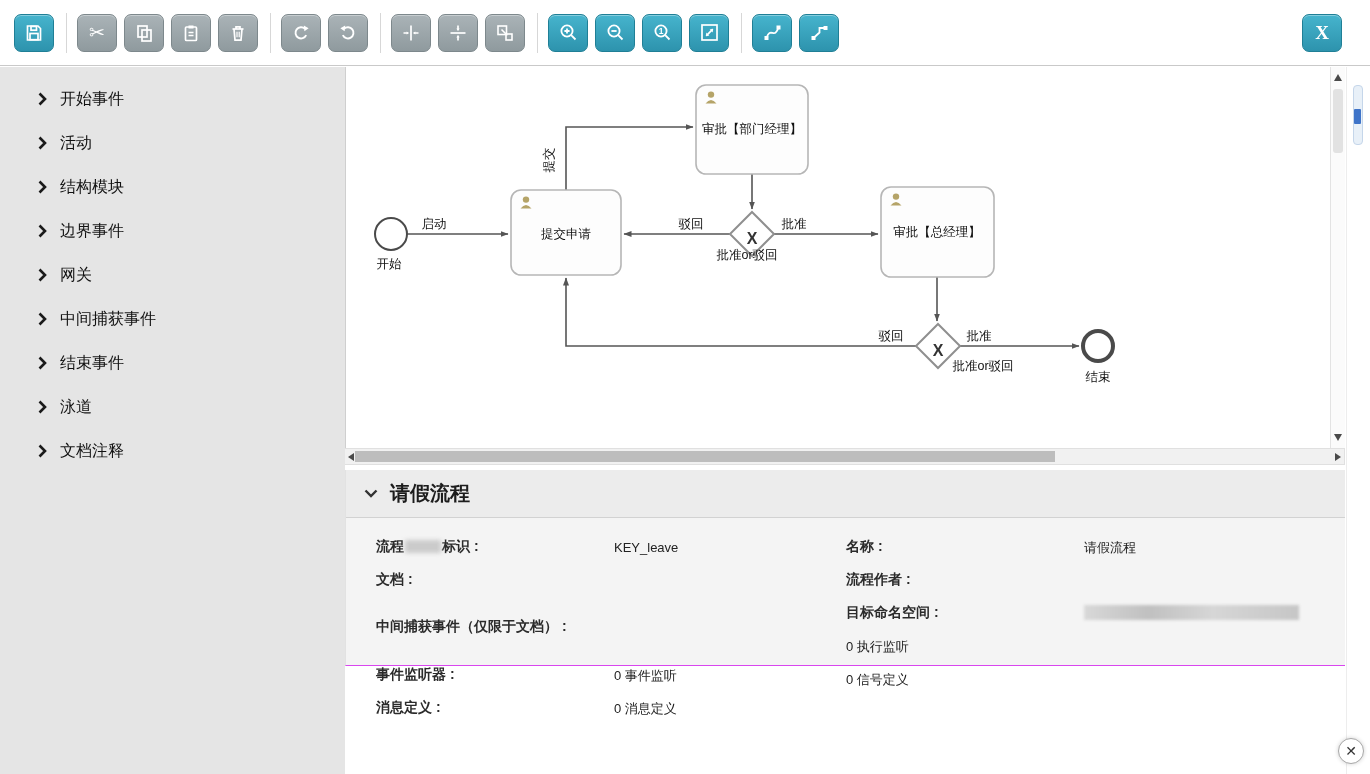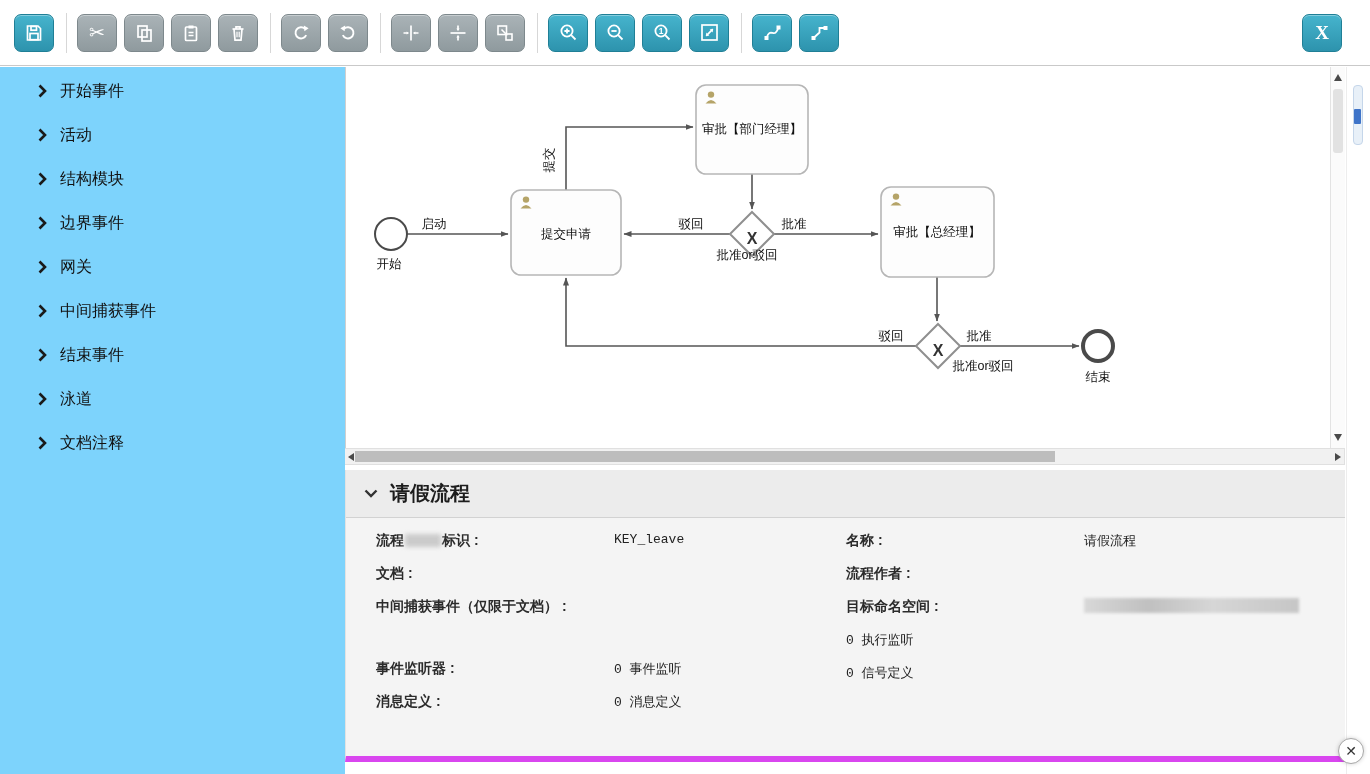--- a/index.html
+++ b/index.html
@@ -13,21 +13,21 @@
       justify-content:center;margin-right:7px;cursor:pointer;
       background:linear-gradient(#46b4cd,#2d93ad);box-shadow:inset 0 1px 0 rgba(255,255,255,.35)}
   .tb.off{background:linear-gradient(#aab3b7,#8f9a9e);border-color:#7d888c;cursor:default}
   .tb svg{display:block}
   .tb .glyph{color:#fff;font-size:19px;line-height:1}
   .sep{width:1px;height:40px;background:#d7d7d7;margin:0 10px 0 5px}
   .xbtn{margin-left:auto;margin-right:14px;color:#fff;font-weight:bold;font-size:19px;
         font-family:"Liberation Serif",serif}
 
   
-  .sidebar{position:absolute;left:0;top:67px;bottom:0;width:345px;background:#7dd3fc;padding-top:2px}
+  .sidebar{position:absolute;left:0;top:67px;bottom:0;width:345px;background:#e5e5e5;padding-top:10px}
   .pal-item{display:flex;align-items:center;height:44px;padding-left:38px;font-size:16px;
             color:#121212;cursor:pointer}
   .pal-item svg{margin-right:13px;flex:none}
 
   
   .canvas{position:absolute;left:345px;top:67px;width:1000px;height:381px;background:#fff;
           border-left:1px solid #cfcfcf}
   .diagram{position:absolute;left:0;top:0}
   .vscroll{position:absolute;right:0;top:0;bottom:0;width:15px;background:#fbfbfb;
            border-left:1px solid #e3e3e3;display:flex;flex-direction:column;align-items:center;
@@ -40,33 +40,33 @@
 
   .hscroll{position:absolute;left:345px;top:448px;width:1000px;height:17px;background:#f1f1f1;
            border:1px solid #e0e0e0;border-left:none}
   .hthumb{position:absolute;left:10px;top:2px;width:700px;height:11px;background:#bdbdbd}
   .arr-left{position:absolute;left:3px;top:4px;width:0;height:0;border-top:4px solid transparent;
             border-bottom:4px solid transparent;border-right:6px solid #4a4a4a}
   .arr-right{position:absolute;right:3px;top:4px;width:0;height:0;border-top:4px solid transparent;
             border-bottom:4px solid transparent;border-left:6px solid #4a4a4a}
 
   
-  .props{position:absolute;left:345px;top:470px;width:1000px;height:292px;background:#f4f4f4;
-         border-left:1px solid #e2e2e2;border-bottom:6px solid #d946ef}
+  .props{position:absolute;left:345px;top:470px;width:1000px;height:196px;background:#f4f4f4;
+         border-left:1px solid #e2e2e2;border-bottom:1px solid #d946ef}
   .props-header{height:48px;background:#ececec;border-bottom:1px solid #d2d2d2;display:flex;
                 align-items:center;padding-left:18px;cursor:pointer}
   .props-title{font-size:20px;font-weight:bold;font-family:"Liberation Serif",serif;
                margin-left:12px;color:#1c1c1c}
   .props-body{position:relative;height:211px}
   .pcol{position:absolute;top:12px}
   .pcol.colL{left:30px;width:460px}
   .pcol.colR{left:500px;width:470px}
-  .prow{display:flex;min-height:33px;align-items:flex-start}
+  .prow{display:flex;min-height:33px;align-items:center}
   .plabel{width:238px;font-weight:bold;font-size:14px;color:#2b2b2b;line-height:1.55;flex:none}
-  .pvalue{font-size:13px;color:#222;font-family:Liberation Mono, monospace;padding-top:2px}
+  .pvalue{font-size:13px;color:#222;font-family:Liberation Sans, sans-serif;padding-top:2px}
   .censor-sm{display:inline-block;width:36px;height:13px;background:#cbcbcb;filter:blur(2px);
              vertical-align:-2px;margin:0 1px}
   .censor-lg{display:inline-block;width:215px;height:15px;
              background:linear-gradient(90deg,#d8d8d8,#c0c0c0 30%,#d6d6d6 60%,#c6c6c6);
              filter:blur(1.5px)}
 
   
   .page-scroll{position:absolute;right:0;top:67px;width:24px;bottom:0;background:#fff;
                border-left:1px solid #ededed}
   .page-thumb{position:absolute;right:7px;top:18px;width:10px;height:60px;background:#e8f0f8;

